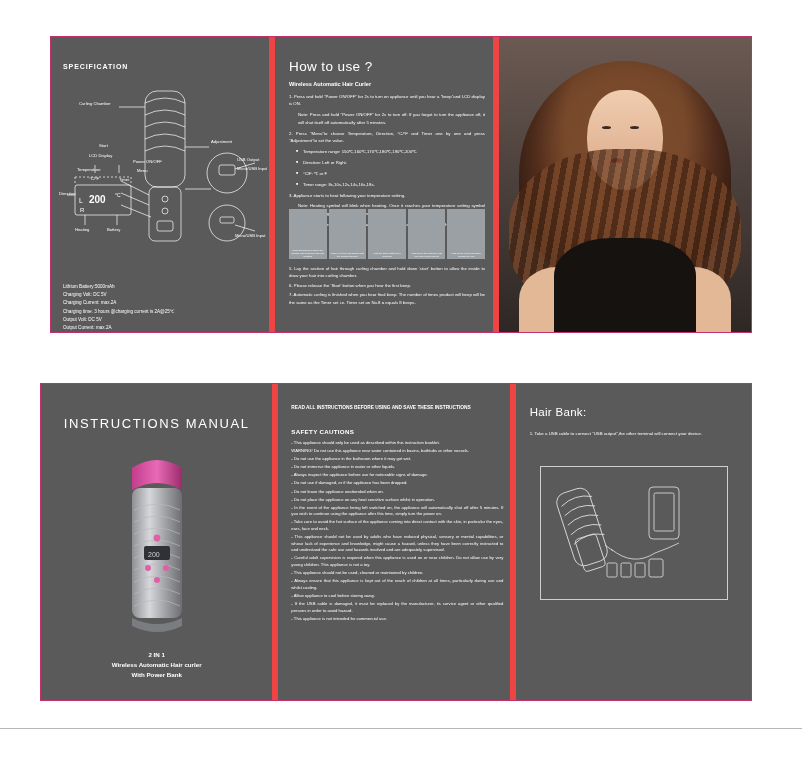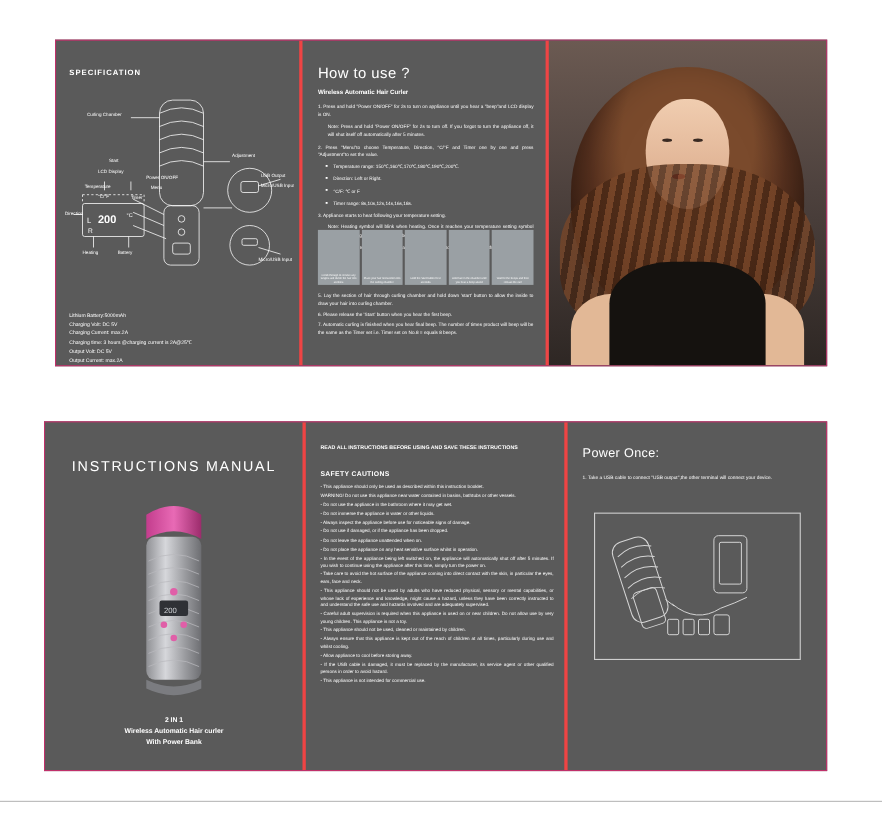--- a/index.html
+++ b/index.html
@@ -1,21 +1,21 @@
 <!DOCTYPE html>
 <html><head>
 <meta charset="utf-8">
 <style>
   html,body{margin:0;padding:0;background:#ffffff;}
   body{width:802px;height:757px;font-family:"Liberation Sans",sans-serif;color:#000;overflow:hidden;}
   .page{position:relative;width:802px;height:757px;}
 
   
   .spread{position:absolute;background:#5a5a5a;border:1px solid #c0306a;display:flex;box-sizing:border-box;}
-  .panel{position:relative;box-sizing:border-box;border-right:3px solid #ef4444;}
+  .panel{position:relative;box-sizing:border-box;border-right:6px solid #ef4444;}
   .panel:last-child{border-right:none;}
 
   
   #spread-top{left:50px;top:36px;width:702px;height:297px;}
   #panel-spec{width:224px;height:100%;}
   #panel-howto{width:224px;height:100%;}
   #panel-photo{width:252px;height:100%;background:#5a5a5a;overflow:hidden;}
 
   .spec-title{position:absolute;left:12px;top:26px;color:#fff;font-size:7px;letter-spacing:.9px;font-weight:bold;}
   .spec-diagram{position:absolute;left:8px;top:40px;width:208px;height:190px;}
@@ -285,21 +285,21 @@
         <p>- Careful adult supervision is required when this appliance is used on or near children. Do not allow use by very young children. This appliance is not a toy.</p>
         <p>- This appliance should not be used, cleaned or maintained by children.</p>
         <p>- Always ensure that this appliance is kept out of the reach of children at all times, particularly during use and whilst cooling.</p>
         <p>- Allow appliance to cool before storing away.</p>
         <p>- If the USB cable is damaged, it must be replaced by the manufacturer, its service agent or other qualified persons in order to avoid hazard.</p>
         <p>- This appliance is not intended for commercial use.</p>
       </div>
     </div>
 
     <div class="panel" id="panel-bank">
-      <div class="bank-title">Power Once:</div>
+      <div class="bank-title">Hair Bank:</div>
       <div class="bank-step">1.  Take a USB cable to connect "USB output",the other terminal will connect your device.</div>
       <div class="bank-box">
         <svg width="186" height="132" viewBox="0 0 186 132">
           <g stroke="#d5d5d5" stroke-width="0.9" fill="none">
 
             <rect x="24" y="22" width="34" height="76" rx="10" transform="rotate(-18 41 60)"></rect>
             <path d="M28 34 q16 -8 32 0" transform="rotate(-18 41 60)"></path>
             <path d="M28 44 q16 -8 32 0" transform="rotate(-18 41 60)"></path>
             <path d="M28 54 q16 -8 32 0" transform="rotate(-18 41 60)"></path>
             <path d="M28 64 q16 -8 32 0" transform="rotate(-18 41 60)"></path>

